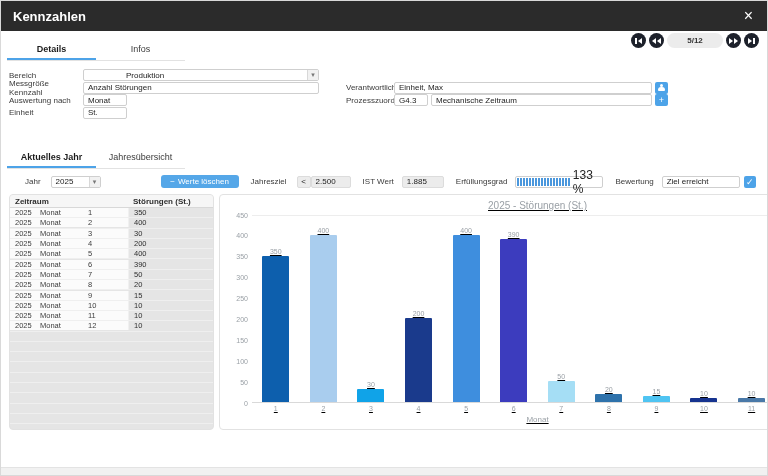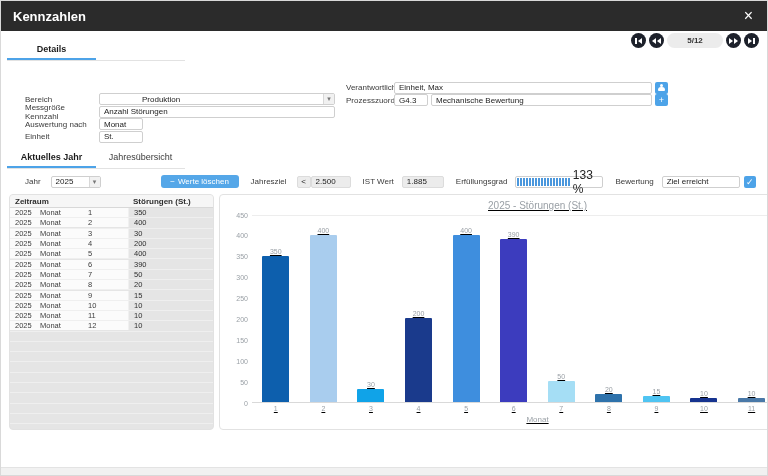--- a/index.html
+++ b/index.html
@@ -31,21 +31,21 @@
   #tabs-year { top:146px; }
 
   
   .field-label { font-size:8px; color:#3a3a3a; }
   .tbox { background:#fff; border:1px solid #cfcfcf; border-radius:2px; height:12px; font-size:8px;
           color:#222; padding:0 4px; display:flex; align-items:center; }
   .tbox.gray { background:#ececec; border-color:#dcdcdc; }
   .selbox { position:relative; }
   .selbox .arrow { position:absolute; right:0; top:0; bottom:0; width:11px; background:#f1f1f1;
                    border-left:1px solid #d8d8d8; color:#777; font-size:7px; display:flex; align-items:center; justify-content:center; }
-  #form-left { position:absolute; left:24px; top:68px;margin-top:24px; }
+  #form-left { position:absolute; left:8px; top:68px; }
   #form-left .row { display:flex; align-items:center; height:12.5px; margin-bottom:0; }
   #form-left .field-label { width:74px; }
   #form-right { position:absolute; left:345px; top:80.5px; }
   #form-right .row { display:flex; align-items:center; height:12.5px; }
   #form-right .field-label { width:48px; }
   .iconbtn { width:13px; height:12px; border-radius:2px; background:#4da3e8; color:#fff; margin-left:3px;
              display:flex; align-items:center; justify-content:center; font-size:9px; line-height:1; cursor:pointer; }
   .person { position:relative; width:8px; height:8px; }
   .person::before { content:""; position:absolute; left:2.5px; top:0; width:3px; height:3px; border-radius:50%; background:#fff; }
   .person::after  { content:""; position:absolute; left:0.5px; top:3.5px; width:7px; height:4px; border-radius:3px 3px 1px 1px; background:#fff; }
@@ -123,20 +123,21 @@
       <span class="tri-r"></span>
     </div>
     <div class="circle">
       <span class="tri-r"></span>
       <span class="vbar"></span>
     </div>
   </div>
 
   <div class="tabs" id="tabs-top">
     <div class="tab active">Details</div>
+    <div class="tab">Infos</div>
   </div>
 
   <div id="form-left">
     <div class="row">
       <span class="field-label">Bereich</span>
       <div class="tbox selbox" style="width:236px;padding-left:42px;">
         <span>Produktion</span>
         <span class="arrow">▾</span>
       </div>
     </div>
@@ -158,21 +159,21 @@
     <div class="row">
       <span class="field-label">Verantwortlich</span>
       <div class="tbox" style="width:258px;">Einheit, Max</div>
       <div class="iconbtn">
           <span class="person"></span>
         </div>
     </div>
     <div class="row">
       <span class="field-label">Prozesszuordnung</span>
       <div class="tbox" style="width:34px; margin-right:3px;">G4.3</div>
-      <div class="tbox" style="width:221px;">Mechanische Bewertung</div>
+      <div class="tbox" style="width:221px;">Mechanische Zeitraum</div>
       <div class="iconbtn">
           <span>+</span>
         </div>
     </div>
   </div>
 
   <div class="tabs" id="tabs-year">
     <div class="tab active">Aktuelles Jahr</div>
     <div class="tab">Jahresübersicht</div>
   </div>

